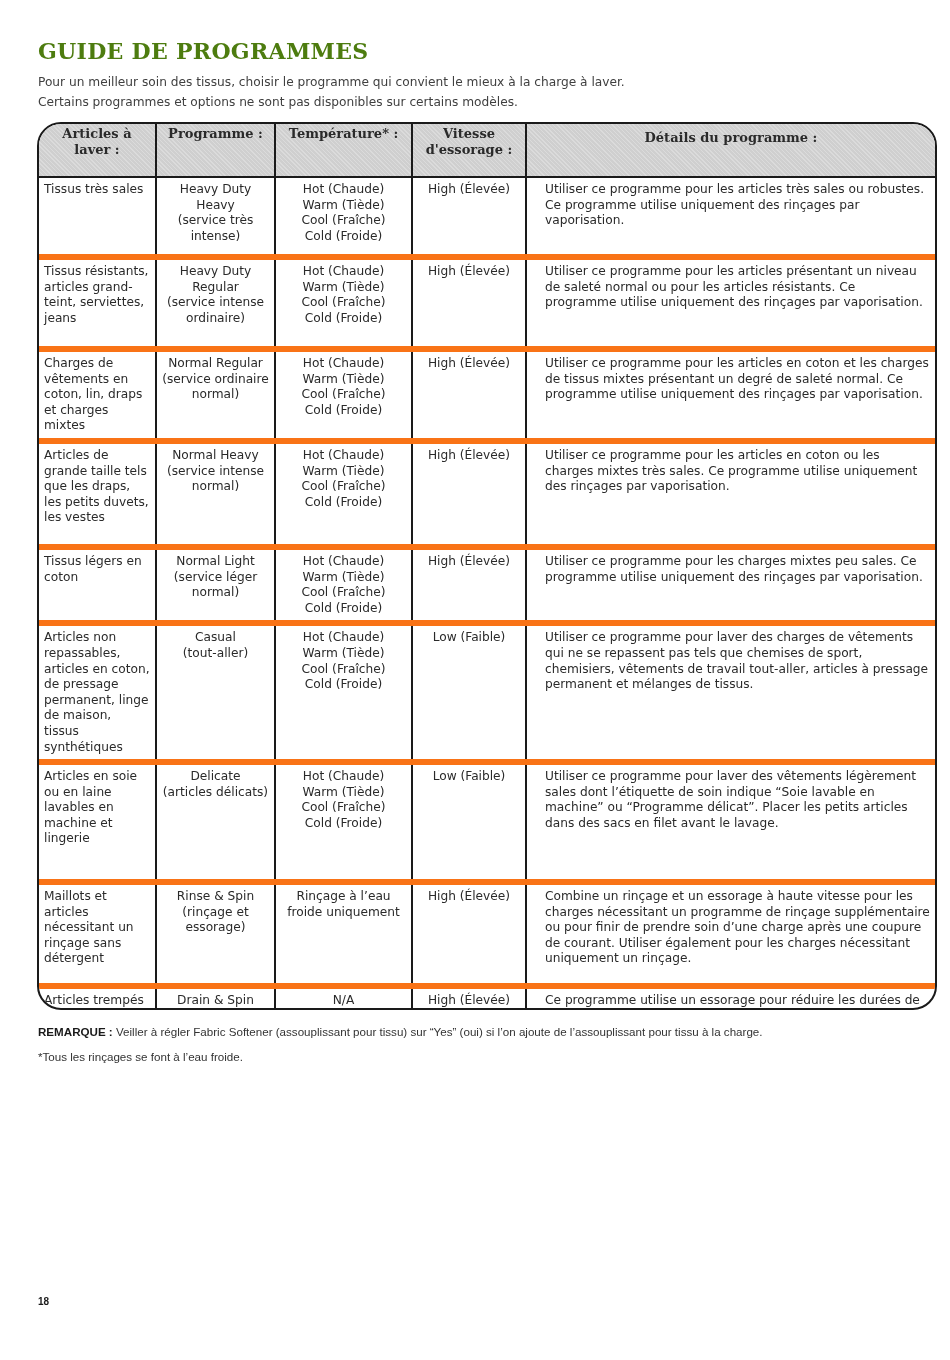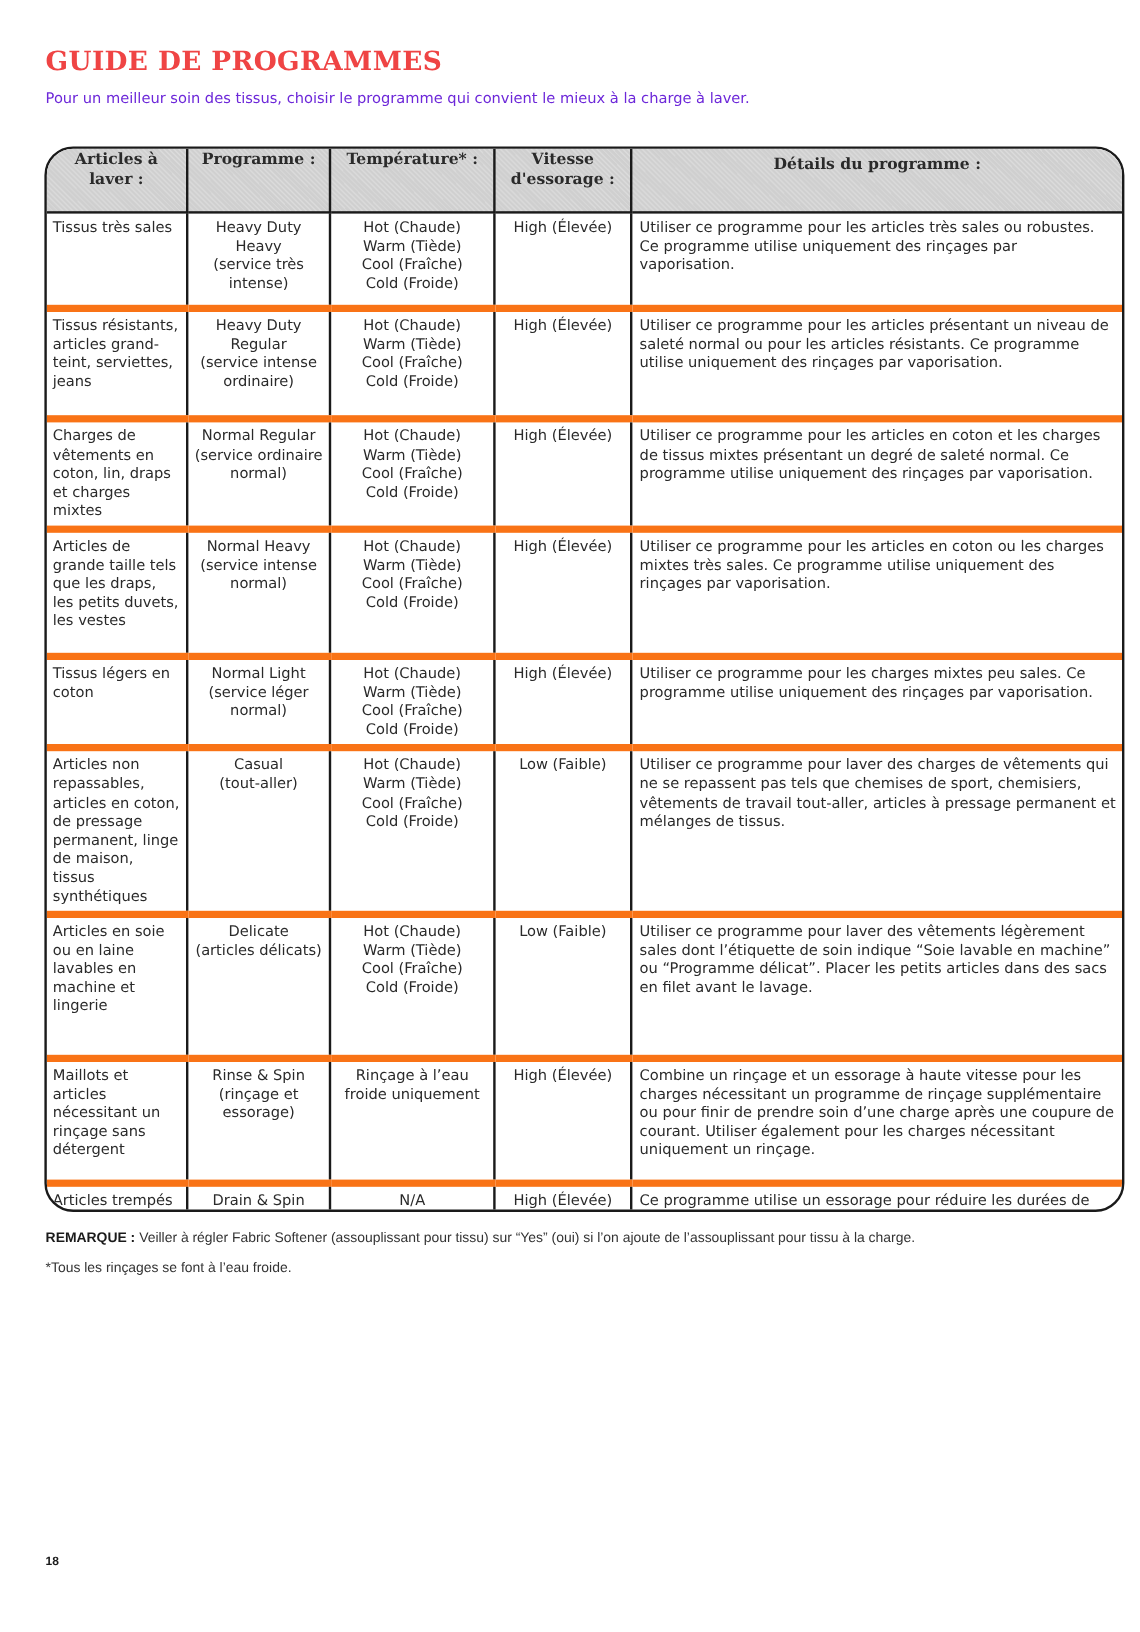--- a/index.html
+++ b/index.html
@@ -3,24 +3,24 @@
   <meta charset="utf-8">
   <style>
     html, body { margin: 0; padding: 0; background: #ffffff; }
     body {
       width: 950px; height: 1360px; position: relative; overflow: hidden;
       font-family: "DejaVu Sans", sans-serif; color: #2a2a2a;
     }
     .title {
       position: absolute; left: 38px; top: 38px;
       font-family: "DejaVu Serif", serif; font-size: 22px; font-weight: bold;
-      color: #ef4444; letter-spacing: 0.3px; margin: 0;
+      color: #4d7c0f; letter-spacing: 0.3px; margin: 0;
     }
     .intro {
-      position: absolute; left: 38px; top: 72px; font-size: 12.2px; line-height: 20px; color: #6d28d9;
+      position: absolute; left: 38px; top: 72px; font-size: 12.2px; line-height: 20px; color: #404040;
     }
     .intro p { margin: 0; }
 
     .tbl-wrap {
       position: absolute; left: 37px; top: 122px; width: 900px; height: 888px;
       border: 2px solid #1a1a1a; border-radius: 20px 20px 20px 20px;
       border-top-left-radius: 24px; border-top-right-radius: 24px;
       border-bottom-left-radius: 24px; border-bottom-right-radius: 24px;
       overflow: hidden; box-sizing: border-box;
     }
@@ -36,21 +36,21 @@
       font-family: "DejaVu Serif", serif; font-weight: bold; font-size: 13px; color: #2a2a2a;
       height: 44px; padding: 2px 4px; text-align: center; vertical-align: top; line-height: 16px;
       border-right: 2px solid #1a1a1a; border-bottom: 2px solid #1a1a1a;
     }
     th:last-child { border-right: none; vertical-align: top; padding-top: 6px; }
     td {
       font-size: 12.2px; line-height: 15.6px; color: #2a2a2a;
       vertical-align: top; padding: 4px 5px 4px 5px;
       border-right: 2px solid #1a1a1a; border-bottom: 6px solid #f97316;
     }
-    td:last-child { border-right: none; padding-left: 6px; }
+    td:last-child { border-right: none; padding-left: 18px; }
     tr:last-child td { border-bottom: none; }
     td.center { text-align: center; }
     td .line { display: block; }
 
     .remark {
       position: absolute; left: 38px; top: 1024px; font-size: 11.6px; color: #333; line-height: 16px;
       font-family: "Liberation Sans Narrow", "Liberation Sans", sans-serif;
     }
     .remark b { font-weight: bold; color: #1a1a1a; }
     .footnote {
@@ -61,20 +61,21 @@
       position: absolute; left: 38px; top: 1296px; font-size: 10px; font-weight: bold; color: #1a1a1a;
       font-family: "Liberation Sans", sans-serif;
     }
   </style>
 </head>
 <body>
 
 <h1 class="title">GUIDE DE PROGRAMMES</h1>
 <div class="intro">
   <p>Pour un meilleur soin des tissus, choisir le programme qui convient le mieux à la charge à laver.</p>
+  <p>Certains programmes et options ne sont pas disponibles sur certains modèles.</p>
 </div>
 
 <div class="tbl-wrap">
   <table>
     <colgroup>
         <col class="c1">
         <col class="c2">
         <col class="c3">
         <col class="c4">
         <col class="c5">

